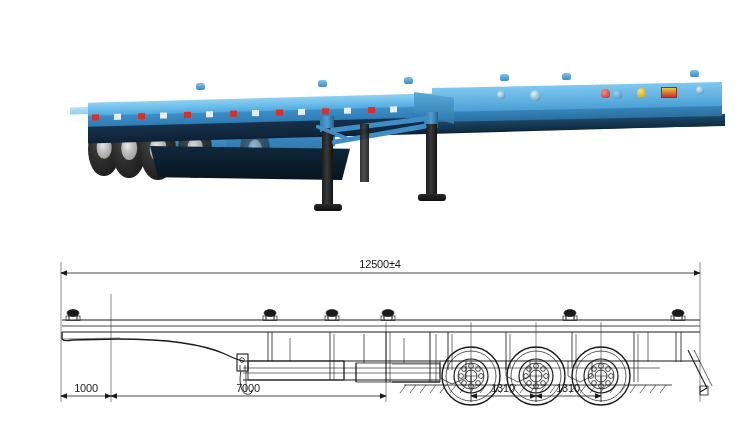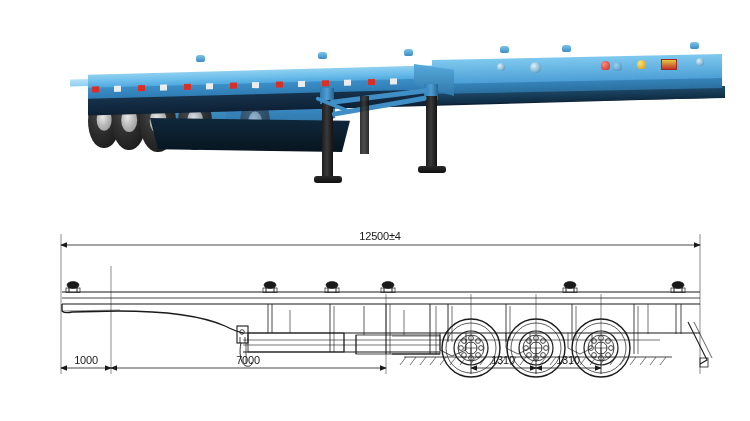--- a/index.html
+++ b/index.html
@@ -1,18 +1,18 @@
 <!DOCTYPE html>
 <html><head>
 <meta charset="utf-8">
 <style>
   html,body{margin:0;padding:0;background:#ffffff;}
   body{width:750px;height:421px;position:relative;overflow:hidden;
        font-family:"Liberation Sans",sans-serif;color:#111;}
-  .page{position:absolute;inset:0;background:#000000;}
+  .page{position:absolute;inset:0;background:#000000;margin-top:28px;}
 
   
   .photo{position:absolute;left:0;top:0;width:750px;height:200px;background:#ffffff;overflow:hidden;}
 
   
   .deck-top{position:absolute;left:88px;top:58px;width:620px;height:13px;
             background:linear-gradient(180deg,#8fd0f0 0%,#6cbdeb 55%,#4fa9de 100%);
             transform:skewY(-1.55deg);transform-origin:right center;}
   .deck-top.b{left:70px;top:62px;width:645px;height:7px;
             background:linear-gradient(180deg,#a9dcf5,#7cc6ee);opacity:.85;}

